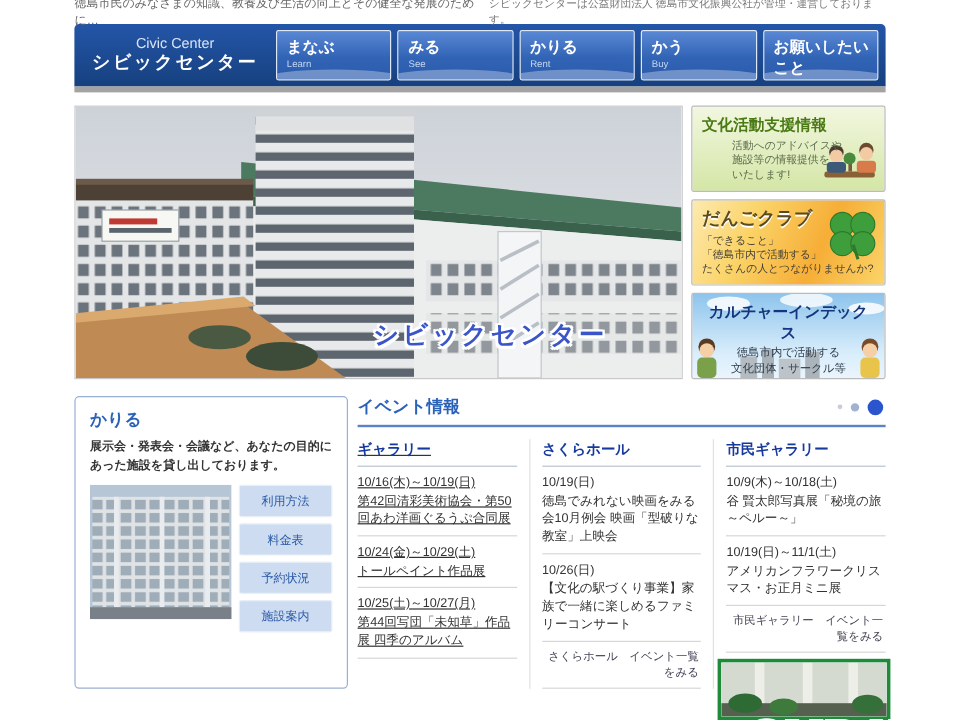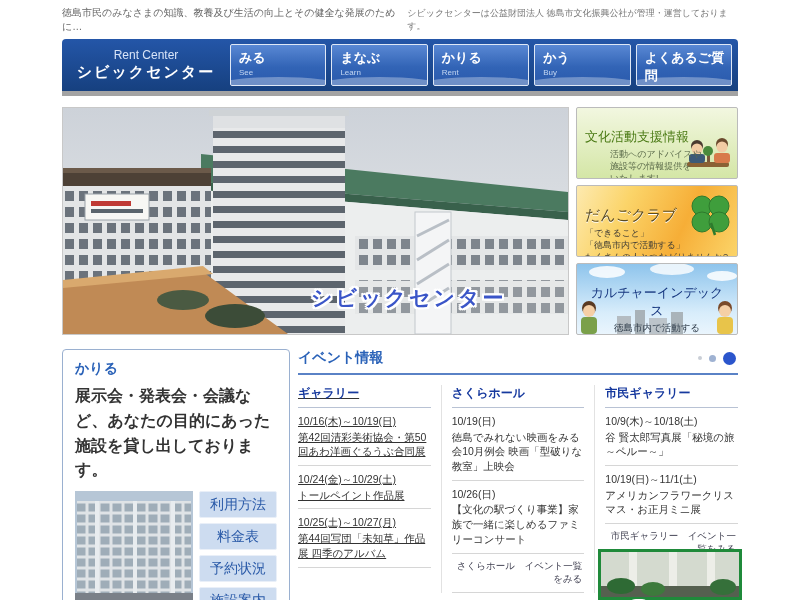--- a/index.html
+++ b/index.html
@@ -3,21 +3,21 @@
 <meta charset="utf-8">
 <style>
   html,body{margin:0;padding:0;}
   body{
     width:800px;height:600px;overflow:hidden;position:relative;background:#fff;
     font-family:"Liberation Sans","DejaVu Sans",sans-serif;color:#333;
   }
   .wrap{width:676px;margin-left:62px;position:relative;}
 
   
-  .topbar{display:flex;justify-content:space-between;align-items:center;height:39px;font-size:10px;color:#666;}
+  .topbar{display:flex;justify-content:space-between;align-items:center;height:20px;font-size:10px;color:#666;}
   .topbar .mgmt{font-size:9px;color:#777;}
 
   
   .navbar{height:52px;background:linear-gradient(180deg,#2456a8,#16407f);border-radius:4px 4px 0 0;
     display:flex;align-items:center;padding-right:6px;box-sizing:border-box;}
   .logo{width:168px;text-align:center;line-height:1.25;text-decoration:none;cursor:pointer;}
   .logo-en{display:block;font-size:12px;color:#d8e4f8;}
   .logo-jp{display:block;font-size:15px;font-weight:bold;letter-spacing:2px;color:#fff;}
   .nav{display:flex;gap:5px;flex:1;}
   .navbtn{flex:1;height:42px;border:1px solid #dfe8f6;border-radius:2px;box-sizing:border-box;
@@ -32,46 +32,46 @@
   
   .hero-row{margin-top:11px;display:flex;gap:7px;}
   .hero{width:507px;height:228px;position:relative;border:1px solid #c8c8c8;box-sizing:border-box;overflow:hidden;cursor:pointer;}
   .hero svg{width:100%;height:100%;display:block;}
   .hero-caption{position:absolute;left:248px;top:176px;font-size:21px;font-weight:bold;color:#3a55c8;letter-spacing:3px;
     text-shadow:-2px -2px 0 #fff,2px -2px 0 #fff,-2px 2px 0 #fff,2px 2px 0 #fff,0 2px 0 #fff,0 -2px 0 #fff,2px 0 0 #fff,-2px 0 0 #fff;}
 
   .side-banners{display:flex;flex-direction:column;gap:6px;width:162px;}
   .banner{height:72px;border:1px solid #bbb;border-radius:2px;position:relative;overflow:hidden;
     padding:6px 8px;box-sizing:border-box;text-decoration:none;display:block;cursor:pointer;}
-  .bn-title{font-weight:normal;font-size:13px;position:relative;z-index:1;margin-top:14px;}
+  .bn-title{font-weight:bold;font-size:13px;position:relative;z-index:1;}
   .bn-text{font-size:9px;line-height:1.35;white-space:pre-line;margin-top:2px;position:relative;z-index:1;}
   .bn-art{position:absolute;z-index:0;}
   .banner-support{background:linear-gradient(180deg,#f2f7e0,#d4e6a6);}
   .banner-support .bn-title{color:#4a7a14;}
   .banner-support .bn-text{color:#5a6a4a;margin-left:25px;}
   .banner-support .bn-art{right:2px;bottom:2px;width:54px;height:42px;}
   .banner-dango{background:linear-gradient(115deg,#fdeab0 0%,#fbd469 30%,#f6ae37 65%,#fbd469 100%);}
   .banner-dango .bn-title{color:#5a4a20;font-size:15px;text-shadow:0 1px 0 #fff;}
   .banner-dango .bn-text{color:#454036;}
   .banner-dango .bn-art{right:5px;top:6px;width:44px;height:44px;}
   .banner-culture{background:linear-gradient(180deg,#8ec4ec,#d8edfb 70%,#eaf5fd);}
   .banner-culture .bn-title{color:#15357e;text-align:center;}
   .banner-culture .bn-text{color:#33404e;text-align:center;font-size:9.5px;}
   .banner-culture .bn-art{left:0;top:0;width:100%;height:100%;}
 
   
   .mid-row{margin-top:14px;display:flex;gap:8px;}
   .rent-card{width:228px;min-height:185px;border:1px solid #9ab0d0;border-radius:4px;padding:10px 12px;box-sizing:border-box;background:#fff;}
   .rent-title{color:#2a62b8;font-size:14px;font-weight:bold;margin:0;}
-  .rent-desc{font-size:16px;font-weight:bold;color:#333;line-height:1.55;margin:6px 0 8px;}
+  .rent-desc{font-size:10px;font-weight:bold;color:#333;line-height:1.55;margin:6px 0 8px;}
   .rent-body{display:flex;gap:6px;}
   .rent-photo{width:118px;height:112px;flex:none;}
   .rent-buttons{display:flex;flex-direction:column;gap:5px;flex:1;}
   .rbtn{display:flex;align-items:center;justify-content:center;height:25px;background:#cddcf0;
-    border:1px solid #e9eff8;color:#2a5aa8;font-size:14px;text-decoration:none;border-radius:2px;cursor:pointer;}
+    border:1px solid #e9eff8;color:#2a5aa8;font-size:10px;text-decoration:none;border-radius:2px;cursor:pointer;}
 
   .events{flex:1;min-width:0;}
   .events-head{display:flex;justify-content:space-between;align-items:center;border-bottom:2px solid #5a82c6;padding-bottom:6px;}
   .sec-title{color:#2a62b8;font-size:14px;font-weight:bold;margin:0;}
   .dots{display:flex;align-items:center;gap:7px;padding-right:2px;}
   .dot{border-radius:50%;display:block;cursor:pointer;}
   .dot.d1{width:4px;height:4px;background:#c9ced6;}
   .dot.d2{width:7px;height:7px;background:#9fb2d2;}
   .dot.d3{width:13px;height:13px;background:#2b55cc;}
   .events-cols{display:flex;margin-top:10px;}
@@ -94,42 +94,42 @@
 
 <div class="wrap">
 
   <header class="topbar">
     <span>徳島市民のみなさまの知識、教養及び生活の向上とその健全な発展のために…</span>
     <span class="mgmt">シビックセンターは公益財団法人 徳島市文化振興公社が管理・運営しております。</span>
   </header>
 
   <div class="navbar">
     <a class="logo">
-      <span class="logo-en">Rent Center</span>
+      <span class="logo-en">Civic Center</span>
       <span class="logo-jp">シビックセンター</span>
     </a>
     <nav class="nav">
       <a class="navbtn">
+        <span class="nav-jp">まなぶ</span>
+        <span class="nav-en">Learn</span>
+      </a>
+      <a class="navbtn">
         <span class="nav-jp">みる</span>
         <span class="nav-en">See</span>
       </a>
       <a class="navbtn">
-        <span class="nav-jp">まなぶ</span>
-        <span class="nav-en">Learn</span>
-      </a>
-      <a class="navbtn">
         <span class="nav-jp">かりる</span>
         <span class="nav-en">Rent</span>
       </a>
       <a class="navbtn">
         <span class="nav-jp">かう</span>
         <span class="nav-en">Buy</span>
       </a>
       <a class="navbtn">
-        <span class="nav-jp">よくあるご質問</span>
+        <span class="nav-jp">お願いしたいこと</span>
 
       </a>
     </nav>
   </div>
   <div class="nav-shadow"></div>
 
   <section class="hero-row">
     <div class="hero">
       <svg viewBox="0 0 505 226" preserveAspectRatio="none" aria-hidden="true">
         <defs>

